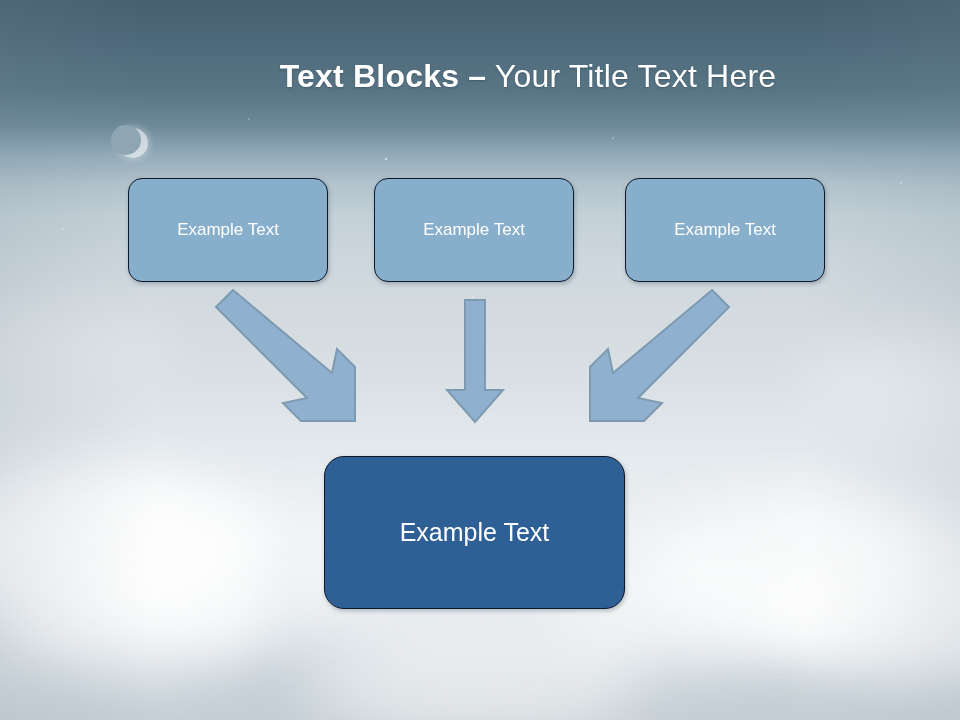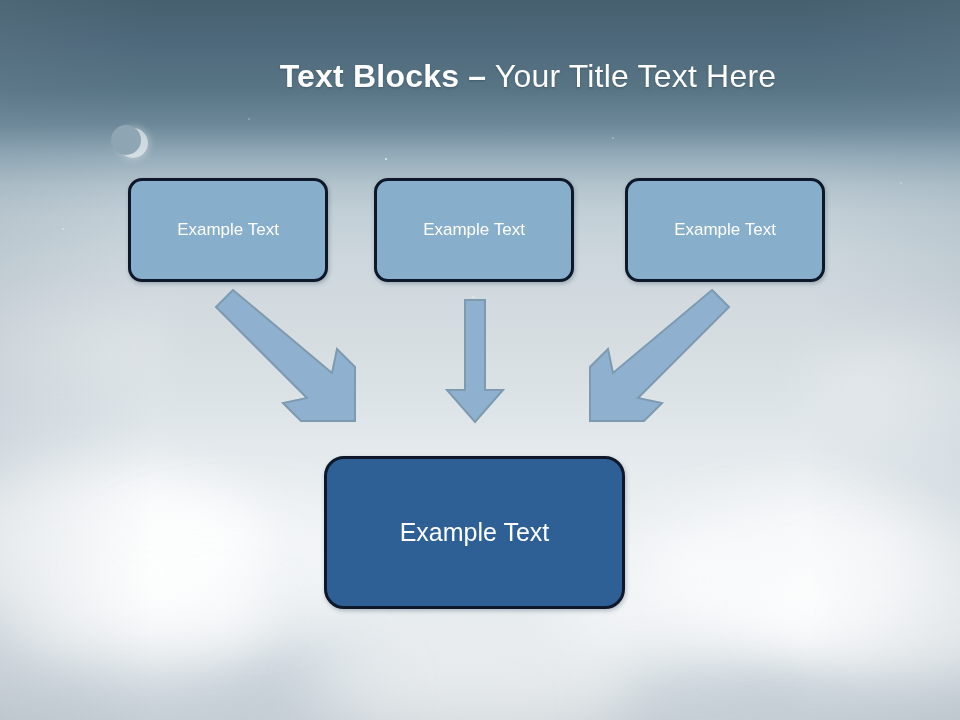--- a/index.html
+++ b/index.html
@@ -131,21 +131,21 @@
 
   
   .box {
     position: absolute;
     box-sizing: border-box;
     display: flex;
     align-items: center;
     justify-content: center;
     color: #ffffff;
     border-radius: 14px;
-    border: 3px solid #0f172a;
+    border: 1px solid #0f172a;
     box-shadow: 1px 2px 4px rgba(60,80,96,0.35);
   }
   .box-top {
     width: 200px;
     height: 104px;
     background: #87aecb;
     font-size: 17px;
   }
   .box-bottom {
     width: 301px;

